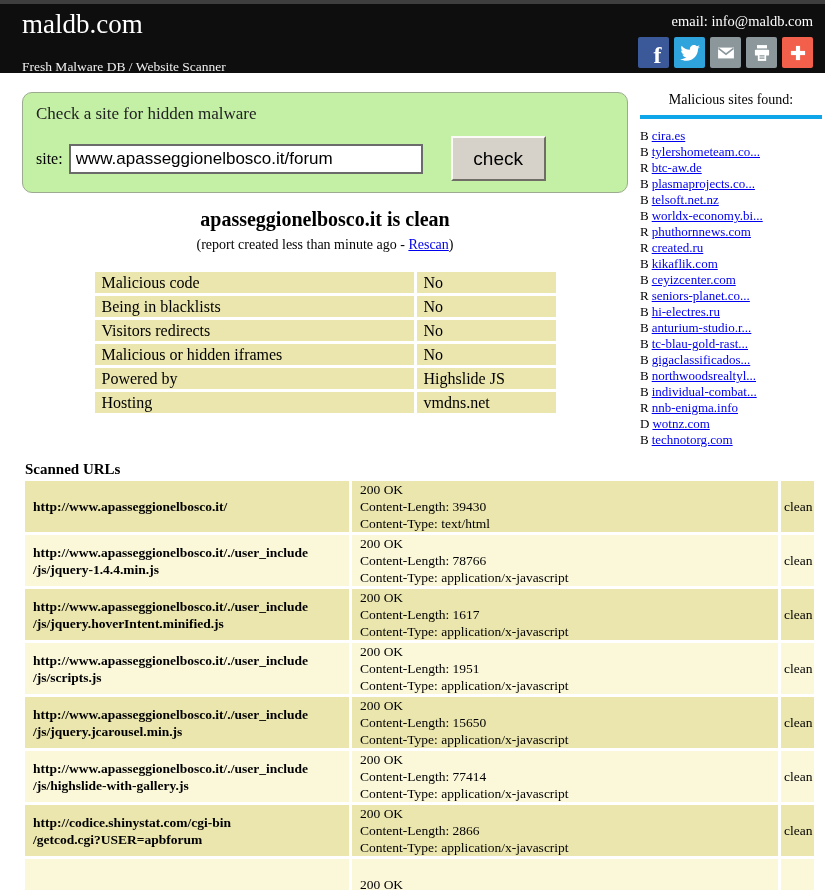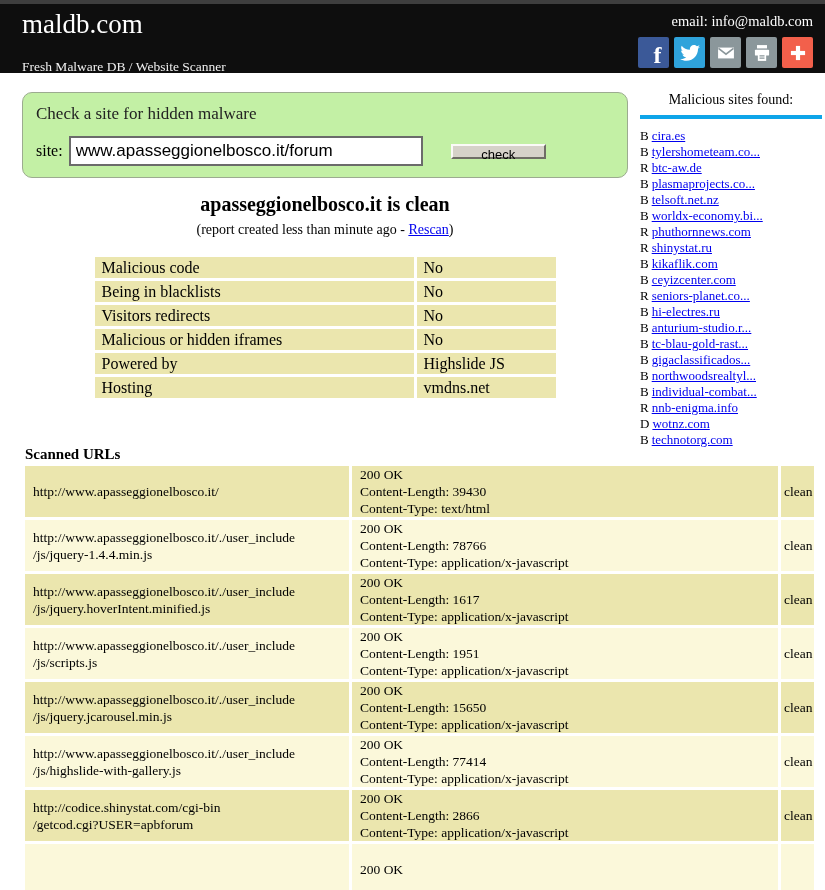--- a/index.html
+++ b/index.html
@@ -34,22 +34,22 @@
     padding:11px 13px;
   }
   .check-heading{font-size:17px;color:#222;line-height:20px;}
   .check-form{display:flex;align-items:center;margin-top:12px;}
   .site-label{font-size:16px;margin-right:6px;}
   .site-input{
     width:340px;height:24px;font-family:"Liberation Sans", sans-serif;
     font-size:17px;border:2px solid #6b6b6b;padding:1px 5px;background:#fff;
   }
   .check-btn{
-    margin-left:28px;width:95px;height:15px;
-    font-family:"Liberation Sans", sans-serif;font-size:13px;color:#000;
+    margin-left:28px;width:95px;height:45px;
+    font-family:"Liberation Sans", sans-serif;font-size:19px;color:#000;
     background:#d6d2c9;border:2px solid;border-color:#fbfaf7 #6f6d66 #6f6d66 #fbfaf7;
     cursor:pointer;
   }
   
   .report-title{margin-top:14px;text-align:center;font-size:20px;font-weight:bold;line-height:24px;}
   .report-sub{margin-top:5px;text-align:center;font-size:14px;line-height:17px;}
   a.link{color:#0000ee;text-decoration:underline;cursor:pointer;}
   .report-table{
     margin:16px auto 0;border-collapse:separate;border-spacing:3px;
     width:454px;table-layout:fixed;
@@ -62,21 +62,21 @@
   .scan-table{
     margin:0 0 0 22px;border-collapse:separate;border-spacing:3px;
     width:793px;table-layout:fixed;
   }
   .scan-table td{
     font-size:13.5px;line-height:17px;vertical-align:middle;
     padding:0 8px;height:51px;
   }
   .scan-table tr:nth-child(odd) td{background:#ebe6ae;}
   .scan-table tr:nth-child(even) td{background:#fbf8da;}
-  .s-url{width:308px;white-space:pre-line;word-break:break-all;}
+  .s-url{width:308px;white-space:pre-line;word-break:break-all;font-weight:bold;}
   .s-status{width:410px;white-space:pre-line;}
   .s-verdict{width:27px;text-align:center;padding:0 3px !important;}
   
   .sidebar{position:absolute;left:640px;top:92px;width:182px;}
   .sidebar-heading{
     text-align:center;font-size:14px;padding-bottom:7px;
     border-bottom:4px solid #0ea5e9;
   }
   .site-list{margin-top:9px;}
   .site-item{font-size:13px;line-height:16px;white-space:nowrap;}
@@ -276,21 +276,21 @@
 
   <div class="site-item">
     <span class="flag">B</span><a class="link" href="#">worldx-economy.bi...</a>
   </div>
 
   <div class="site-item">
     <span class="flag">R</span><a class="link" href="#">phuthornnews.com</a>
   </div>
 
   <div class="site-item">
-    <span class="flag">R</span><a class="link" href="#">shinystat.ru</a>
+    <span class="flag">R</span><a class="link" href="#">created.ru</a>
   </div>
 
   <div class="site-item">
     <span class="flag">B</span><a class="link" href="#">kikaflik.com</a>
   </div>
 
   <div class="site-item">
     <span class="flag">B</span><a class="link" href="#">ceyizcenter.com</a>
   </div>
 

